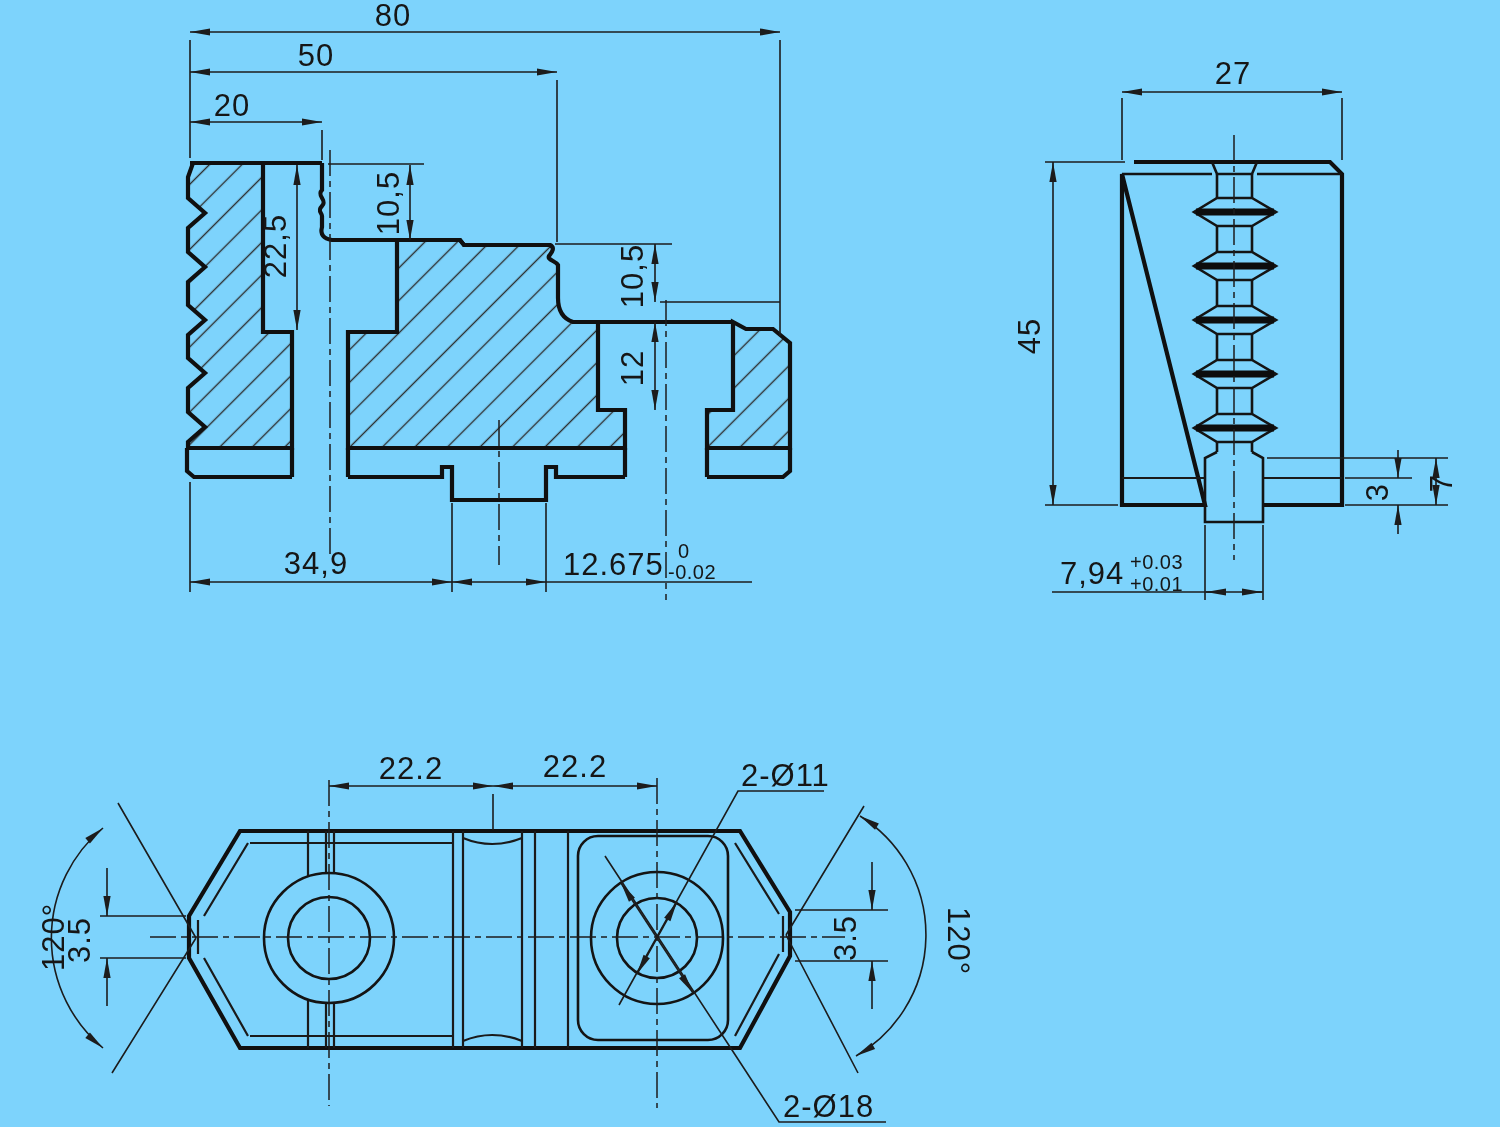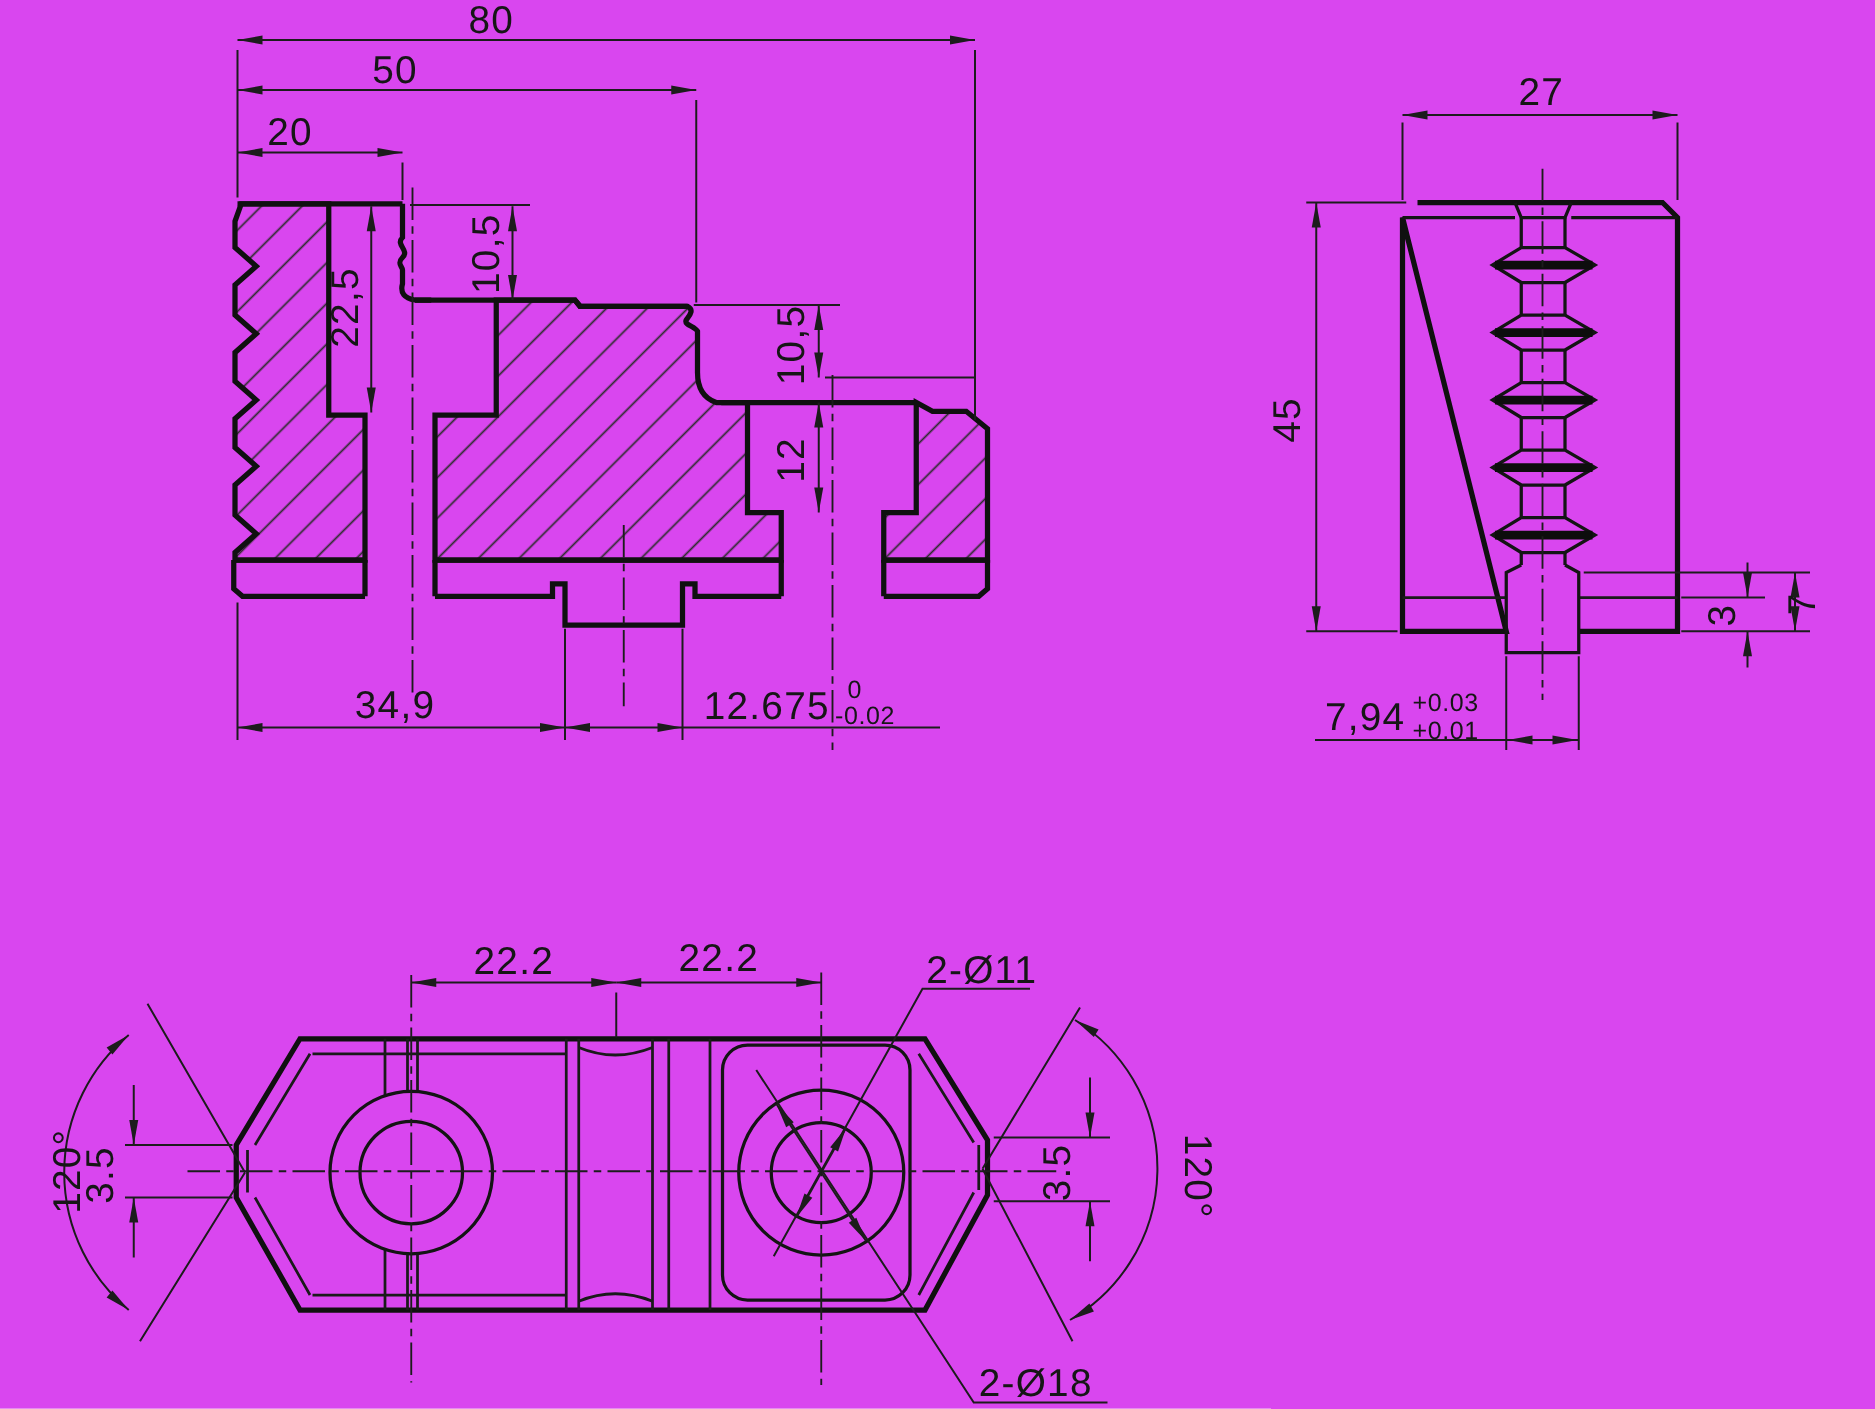--- a/index.html
+++ b/index.html
@@ -1,16 +1,16 @@
 <!DOCTYPE html>
 <html><head>
 <meta charset="utf-8">
 <style>
   html,body{margin:0;padding:0;background:#f6f6f4;}
-  .page{width:1500px;height:1127px;background:#d946ef;position:relative;overflow:hidden;}
+  .page{width:1500px;height:1127px;background:#7dd3fc;position:relative;overflow:hidden;}
   svg{display:block;font-family:"Liberation Sans","DejaVu Sans",sans-serif;}
   text{fill:#161616;}
   .dimtxt{font-size:31px;letter-spacing:1px;}
   .toltxt{font-size:20px;letter-spacing:0.5px;}
   .outline{stroke:#101010;stroke-width:4.2;fill:none;stroke-linejoin:miter;stroke-linecap:butt;}
   .hatched{stroke:#101010;stroke-width:4.2;fill:url(#hatch);stroke-linejoin:miter;}
   .med{stroke:#141414;stroke-width:2.6;fill:none;}
   .lt{stroke:#1a1a1a;stroke-width:2.2;fill:none;}
   .dim{stroke:#1c1c1c;stroke-width:1.6;fill:none;}
   .cl{stroke:#1c1c1c;stroke-width:1.5;fill:none;stroke-dasharray:26 5 6 5;}

